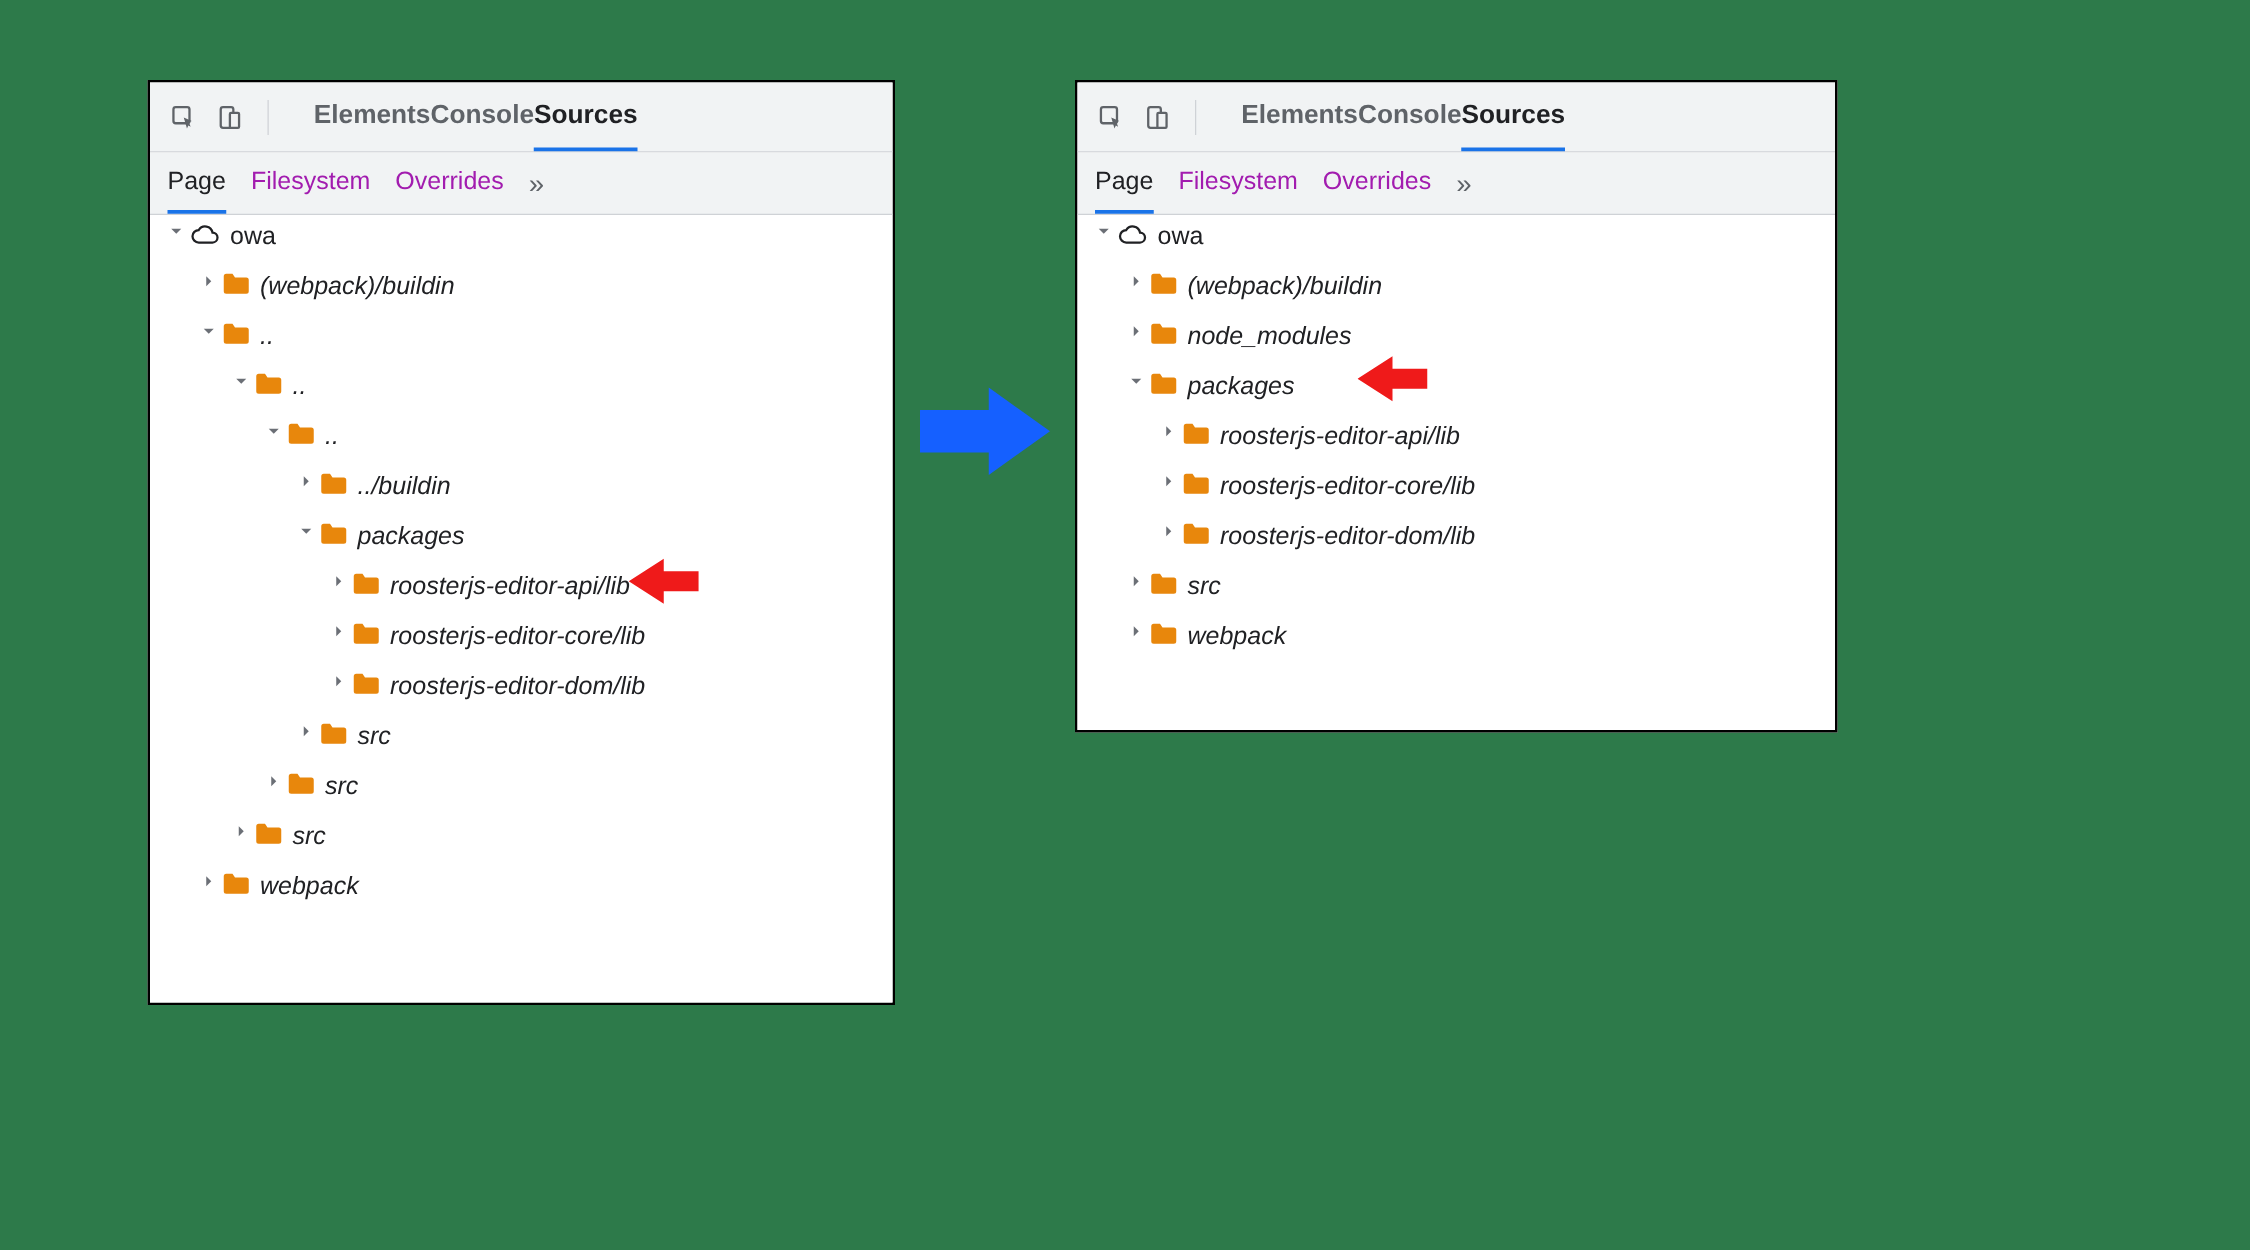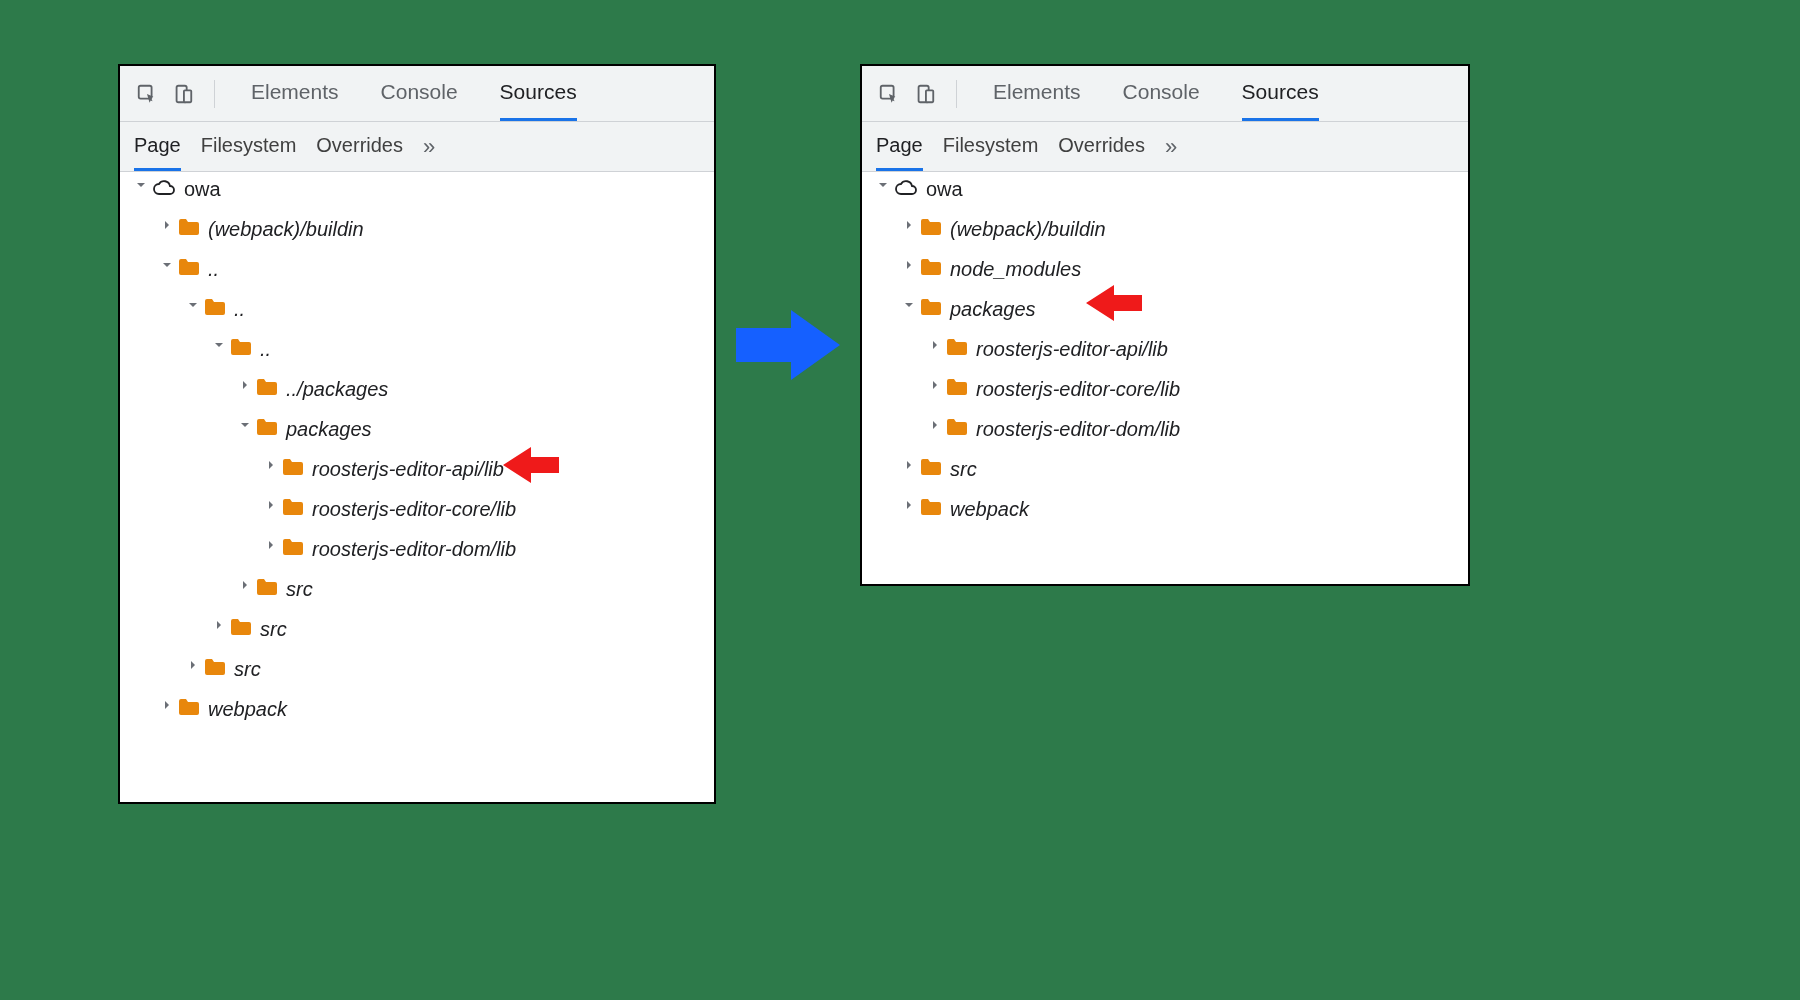--- a/index.html
+++ b/index.html
@@ -34,24 +34,24 @@
   .toprow .iconbtn {
     width: 26px; height: 26px;
     display: flex; align-items: center; justify-content: center;
     color: #5f6368;
   }
   .toprow .vdiv {
     width: 1px; height: 28px; background: #cfd2d6; margin: 0 8px;
   }
   .toprow .tabs {
     display: flex;
-    gap: 42px;
     margin-left: 18px;
     height: 100%;
     align-items: center;
+    font-weight: bold;
   }
   .toprow .tab {
     display: flex; align-items: center;
     height: 100%;
     font-size: 21px;
     color: #5f6368;
     border-bottom: 3px solid transparent;
     cursor: pointer;
   }
   .toprow .tab.active {
@@ -66,21 +66,21 @@
     height: 50px;
     background: #f1f3f4;
     border-bottom: 1px solid #cfd2d6;
     padding: 0 14px;
     gap: 20px;
   }
   .subrow .subtab {
     display: flex; align-items: center;
     height: 100%;
     font-size: 20px;
-    color: #404040;
+    color: #a21caf;
     border-bottom: 3px solid transparent;
     cursor: pointer;
   }
   .subrow .subtab.active {
     color: #202124;
     border-bottom-color: #1a73e8;
   }
   .subrow .more {
     font-size: 22px;
     color: #5f6368;
@@ -246,21 +246,21 @@
       <span class="twisty">
           <svg width="10" height="10" viewBox="0 0 10 10">
             <path d="M3 1l4 4-4 4" fill="#6b6f76"></path>
           </svg>
         </span>
       <span class="folder">
           <svg width="22" height="18" viewBox="0 0 22 18">
             <path d="M1 3a2 2 0 012-2h5l2 3h9a2 2 0 012 2v9a2 2 0 01-2 2H3a2 2 0 01-2-2V3z" fill="#e8870c"></path>
           </svg>
         </span>
-      <span class="label italic">../packages</span>
+      <span class="label italic">../buildin</span>
     </div>
     <div class="node">
       <span class="indent" style="width:118px"></span>
       <span class="twisty">
           <svg width="10" height="10" viewBox="0 0 10 10">
             <path d="M1 3l4 4 4-4" fill="#6b6f76"></path>
           </svg>
         </span>
       <span class="folder">
           <svg width="22" height="18" viewBox="0 0 22 18">

